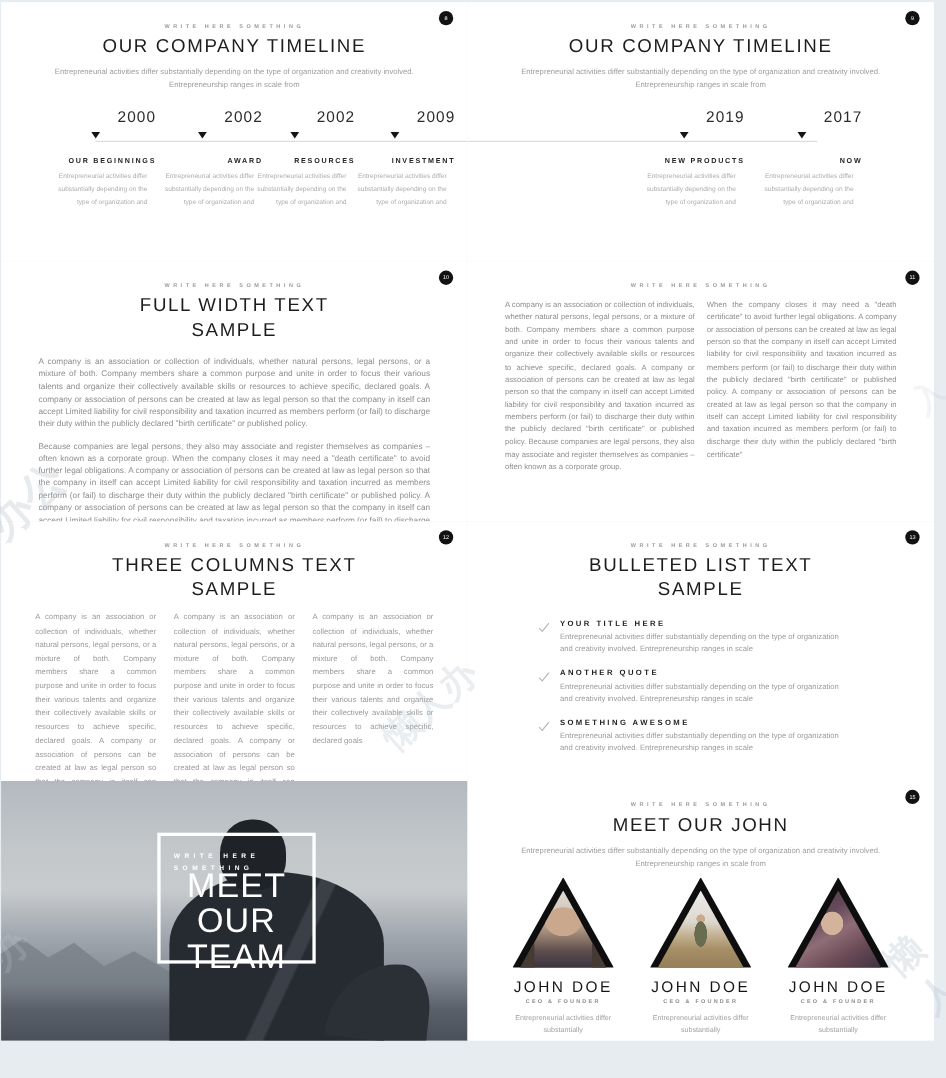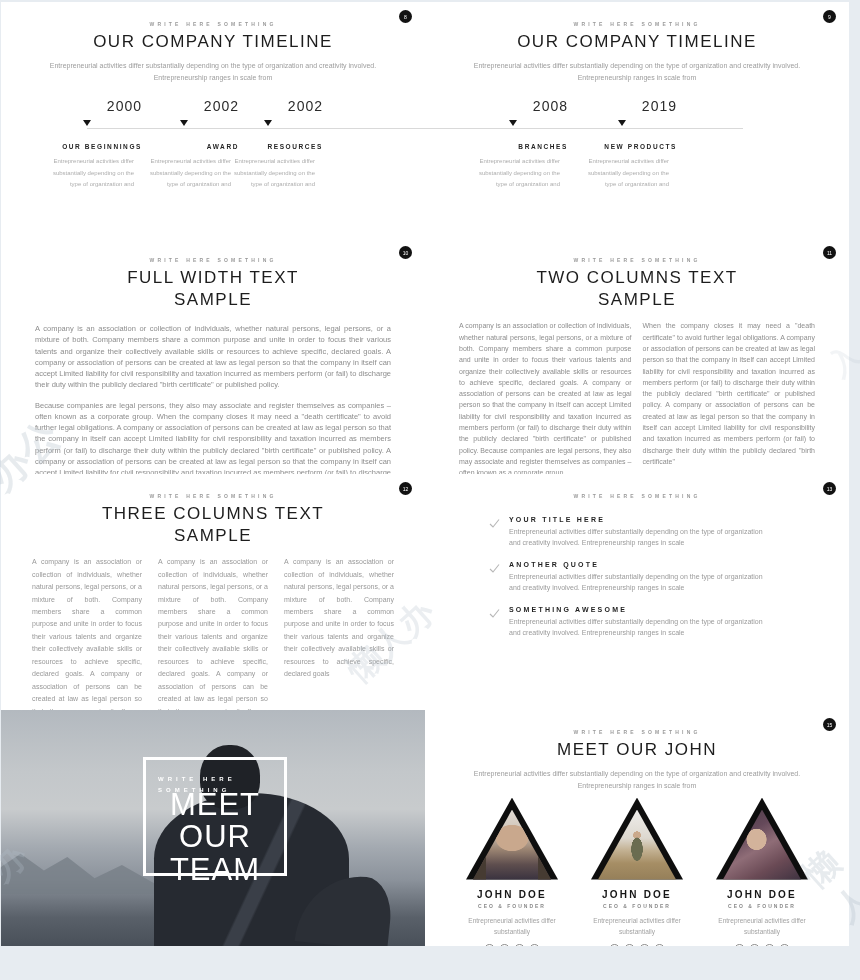--- a/index.html
+++ b/index.html
@@ -61,21 +61,21 @@
       radial-gradient(ellipse 36% 32% at 50% 40%, #c9a88d 0 57%, rgba(0,0,0,0) 60%),
       linear-gradient(90deg, #463b32 0 16%, rgba(0,0,0,0) 17% 83%, #463b32 84%),
       linear-gradient(180deg, #e1dbd4 0%, #cfc3b6 32%, #9c8573 56%, #5e4e4e 78%, #39323f 100%); }
   .photo-2 { background:
       radial-gradient(ellipse 12% 27% at 50% 56%, #6a6c50 0 60%, rgba(0,0,0,0) 63%),
       radial-gradient(circle 4px at 50% 36%, #caa98c 0 95%, rgba(0,0,0,0) 100%),
       linear-gradient(180deg, #eeedeb 0%, #ddd8cf 40%, #c2b091 58%, #a68e65 76%, #957f59 100%); }
   .photo-3 { background:
       radial-gradient(ellipse 22% 26% at 43% 42%, #d3b39b 0 57%, rgba(0,0,0,0) 60%),
       linear-gradient(150deg, #473843 0%, #65495a 32%, #8f6d77 52%, #6a4a55 74%, #3e3240 100%); }
-  .member-name { font-size:10px; font-weight:bold; letter-spacing:2.2px; color:#161616; margin-top:9px; }
+  .member-name { font-size:14px; font-weight:normal; letter-spacing:2.2px; color:#161616; margin-top:9px; }
   .member-role { font-size:5px; font-weight:bold; letter-spacing:2px; color:#8a8a8a; margin-top:3px; }
   .member-text { font-size:6.5px; color:#a2a2a2; line-height:1.7; margin-top:6px; }
   .socials { display:flex; justify-content:center; gap:4px; margin-top:7px; }
   .soc { width:11px; height:11px; border:1px solid #8b8b8b; border-radius:50%; display:flex; align-items:center; justify-content:center; background:#fff; cursor:pointer; }
 
   
   .wm { position:absolute; color:#b3bfca; font-weight:bold; pointer-events:none; z-index:6;
         font-family:"Liberation Sans", sans-serif; transform:rotate(-42deg); }
   .wm1 { left:-16px; top:428px; font-size:40px; opacity:.30; }
   .wm2 { left:340px; top:618px; font-size:34px; opacity:.26; }
@@ -105,76 +105,82 @@
       <div class="tl-marker"></div>
       <div class="tl-label">AWARD</div>
       <div class="tl-text">Entrepreneurial activities differ substantially depending on the type of organization and</div>
     </div>
     <div class="tl-item" style="left:267px">
       <div class="tl-year">2002</div>
       <div class="tl-marker"></div>
       <div class="tl-label">RESOURCES</div>
       <div class="tl-text">Entrepreneurial activities differ substantially depending on the type of organization and</div>
     </div>
+    <div class="tl-item" style="left:358px">
+      <div class="tl-year">2009</div>
+      <div class="tl-marker"></div>
+      <div class="tl-label">INVESTMENT</div>
+      <div class="tl-text">Entrepreneurial activities differ substantially depending on the type of organization and</div>
+    </div>
   </div>
 
   <div class="slide slide-tl2">
     <div class="badge">9</div>
     <div class="eyebrow">WRITE HERE SOMETHING</div>
     <div class="title">OUR COMPANY TIMELINE</div>
     <div class="subtitle">Entrepreneurial activities differ substantially depending on the type of organization and creativity involved. Entrepreneurship ranges in scale from</div>
     <div class="tl-line"></div>
-    <div class="tl-item" style="left:88px">
-      <div class="tl-year">2008</div>
-      <div class="tl-marker"></div>
-      <div class="tl-label">BRANCHES</div>
-      <div class="tl-text">Entrepreneurial activities differ substantially depending on the type of organization and</div>
-    </div>
     <div class="tl-item" style="left:197px">
       <div class="tl-year">2019</div>
       <div class="tl-marker"></div>
       <div class="tl-label">NEW PRODUCTS</div>
+      <div class="tl-text">Entrepreneurial activities differ substantially depending on the type of organization and</div>
+    </div>
+    <div class="tl-item" style="left:304px">
+      <div class="tl-year">2017</div>
+      <div class="tl-marker"></div>
+      <div class="tl-label">NOW</div>
       <div class="tl-text">Entrepreneurial activities differ substantially depending on the type of organization and</div>
     </div>
   </div>
 
   <div class="slide">
     <div class="badge">10</div>
     <div class="eyebrow">WRITE HERE SOMETHING</div>
     <div class="title">FULL WIDTH TEXT SAMPLE</div>
     <div class="fw">
       <p>A company is an association or collection of individuals, whether natural persons, legal persons, or a mixture of both. Company members share a common purpose and unite in order to focus their various talents and organize their collectively available skills or resources to achieve specific, declared goals. A company or association of persons can be created at law as legal person so that the company in itself can accept Limited liability for civil responsibility and taxation incurred as members perform (or fail) to discharge their duty within the publicly declared "birth certificate" or published policy.</p>
       <p>Because companies are legal persons, they also may associate and register themselves as companies – often known as a corporate group. When the company closes it may need a "death certificate" to avoid further legal obligations. A company or association of persons can be created at law as legal person so that the company in itself can accept Limited liability for civil responsibility and taxation incurred as members perform (or fail) to discharge their duty within the publicly declared "birth certificate" or published policy. A company or association of persons can be created at law as legal person so that the company in itself can accept Limited liability for civil responsibility and taxation incurred as members perform (or fail) to discharge their duty within the publicly declared "birth certificate"</p>
     </div>
   </div>
 
   <div class="slide">
     <div class="badge">11</div>
     <div class="eyebrow">WRITE HERE SOMETHING</div>
-    <div class="title">TWO COLUMNS TEXT SAMPLE</div>
     <div class="cols2">
       <div class="col">A company is an association or collection of individuals, whether natural persons, legal persons, or a mixture of both. Company members share a common purpose and unite in order to focus their various talents and organize their collectively available skills or resources to achieve specific, declared goals. A company or association of persons can be created at law as legal person so that the company in itself can accept Limited liability for civil responsibility and taxation incurred as members perform (or fail) to discharge their duty within the publicly declared "birth certificate" or published policy.  Because companies are legal persons, they also may associate and register themselves as companies – often known as a corporate group.</div>
       <div class="col">When the company closes it may need a "death certificate" to avoid further legal obligations. A company or association of persons can be created at law as legal person so that the company in itself can accept Limited liability for civil responsibility and taxation incurred as members perform (or fail) to discharge their duty within the publicly declared "birth certificate" or published policy. A company or association of persons can be created at law as legal person so that the company in itself can accept Limited liability for civil responsibility and taxation incurred as members perform (or fail) to discharge their duty within the publicly declared "birth certificate"</div>
     </div>
   </div>
 
   <div class="slide">
     <div class="badge">12</div>
     <div class="eyebrow">WRITE HERE SOMETHING</div>
     <div class="title">THREE COLUMNS TEXT SAMPLE</div>
     <div class="cols3">
       <div class="col">A company is an association or collection of individuals, whether natural persons, legal persons, or a mixture of both. Company members share a common purpose and unite in order to focus their various talents and organize their collectively available skills or resources to achieve specific, declared goals. A company or association of persons can be created at law as legal person so that the company in itself can accept Limited liability for civil responsibility and taxation</div>
       <div class="col">A company is an association or collection of individuals, whether natural persons, legal persons, or a mixture of both. Company members share a common purpose and unite in order to focus their various talents and organize their collectively available skills or resources to achieve specific, declared goals. A company or association of persons can be created at law as legal person so that the company in itself can accept, incurred as members perform (or fail) to discharge their duty within the publicly declared</div>
       <div class="col">A company is an association or collection of individuals, whether natural persons, legal persons, or a mixture of both. Company members share a common purpose and unite in order to focus their various talents and organize their collectively available skills or resources to achieve specific, declared goals</div>
     </div>
   </div>
 
   <div class="slide">
     <div class="badge">13</div>
     <div class="eyebrow">WRITE HERE SOMETHING</div>
+    <div class="title">BULLETED LIST TEXT SAMPLE</div>
     <div class="blist">
       <div class="bitem">
         <span class="bcheck">
           <svg width="11" height="11" viewBox="0 0 11 11">
               <polyline points="1,6 4,9 10,1.5" fill="none" stroke="#b7b7b7" stroke-width="1.1"></polyline>
             </svg>
         </span>
         <div class="btitle">YOUR TITLE HERE</div>
         <div class="btext">Entrepreneurial activities differ substantially depending on the type of organization and creativity involved. Entrepreneurship ranges in scale</div>
       </div>

